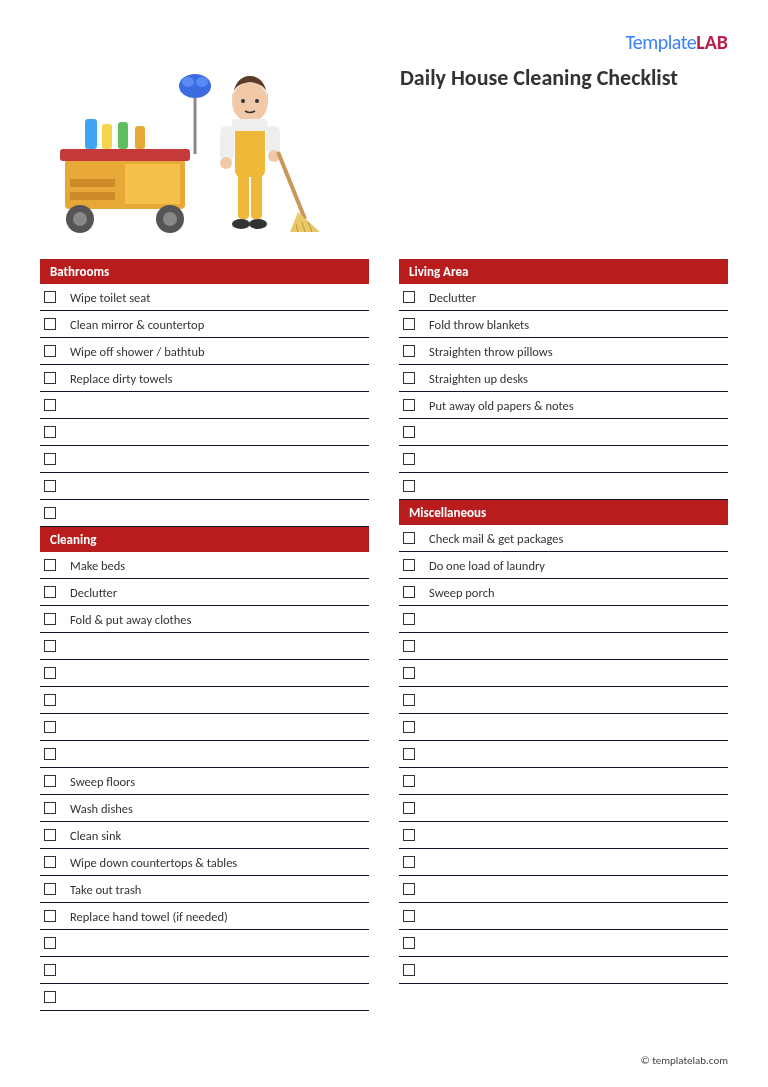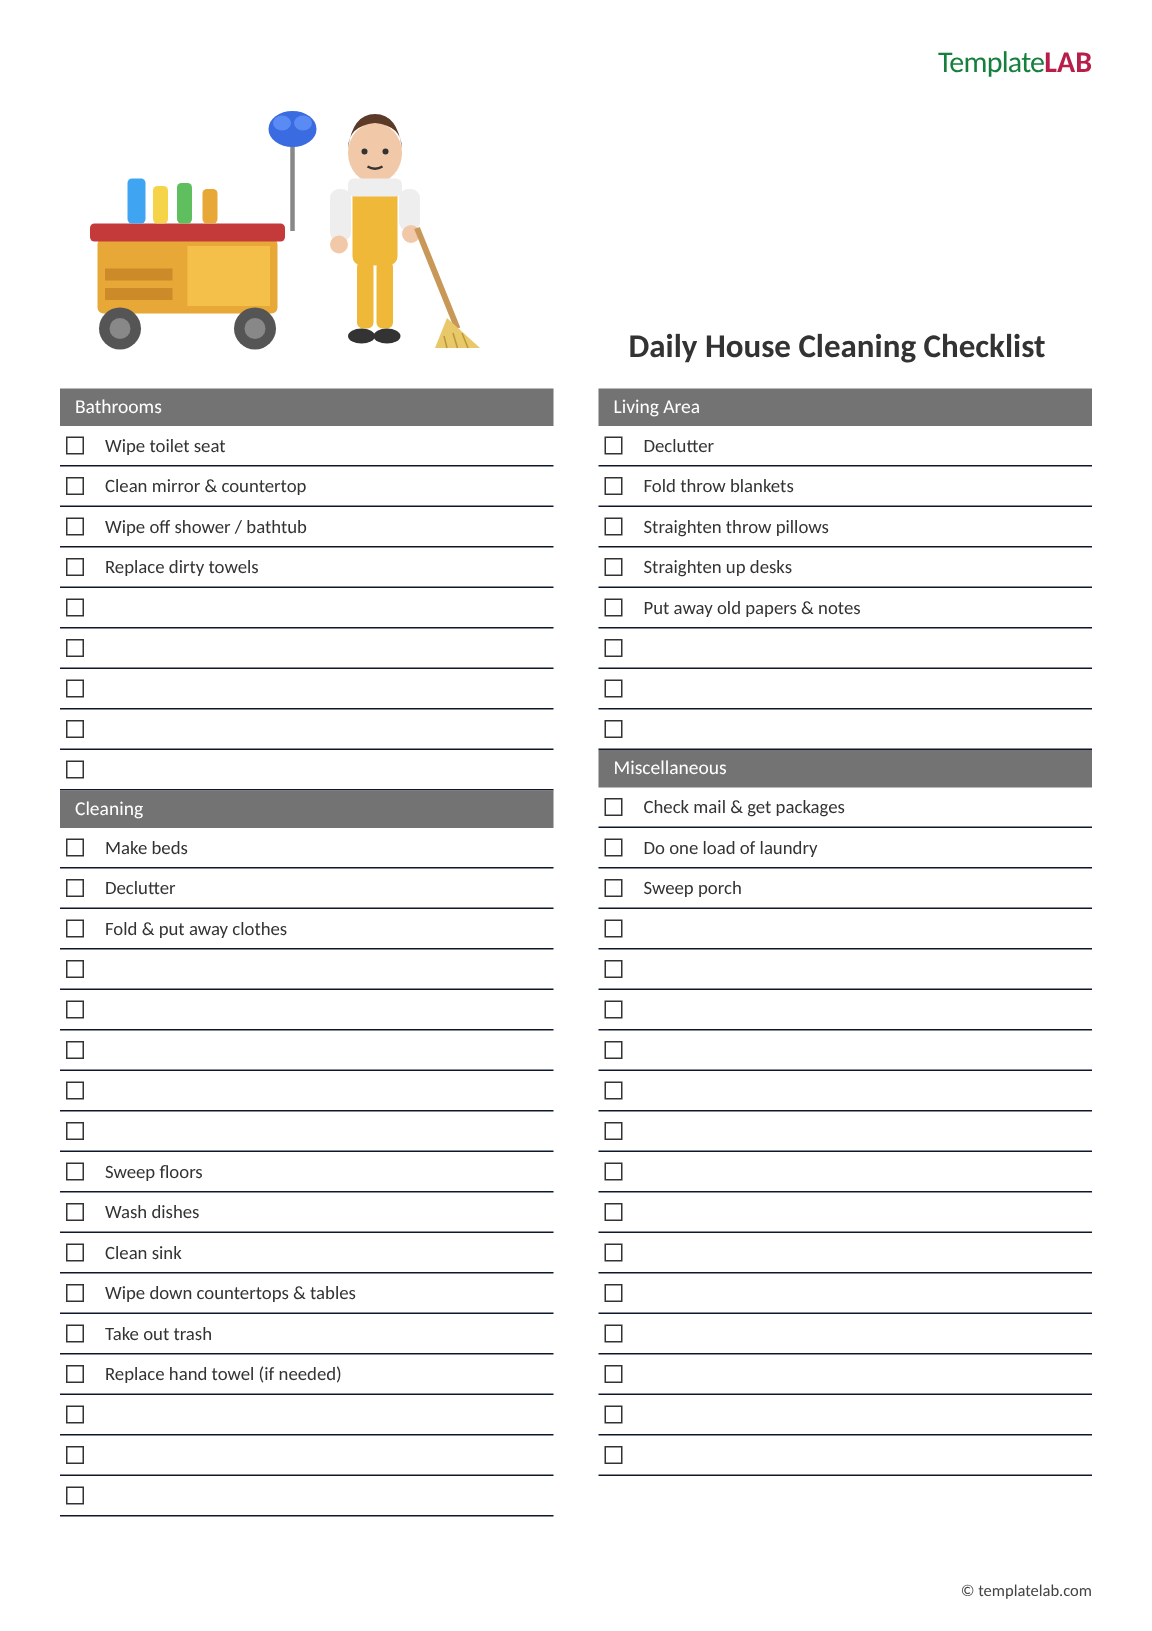--- a/index.html
+++ b/index.html
@@ -7,32 +7,32 @@
   font-family: Calibri, Arial, sans-serif;
   background: #fff;
   width: 768px;
   height: 1087px;
   padding: 30px 40px;
   position: relative;
 }
 .header { text-align: right; margin-bottom: 10px; }
 .created-by { font-size: 7px; letter-spacing: 1px; color: #333; font-weight: bold; }
 .logo { font-size: 20px; font-weight: 300; letter-spacing: -0.5px; }
-.logo .template { color: #15803d; }
+.logo .template { color: #3b82f6; }
 .logo .lab { color: #b81e4a; font-weight: bold; letter-spacing: 0; }
-.top-section { display: flex; align-items: flex-end; margin-bottom: 15px; gap: 19px; }
+.top-section { display: flex; align-items: flex-start; margin-bottom: 15px; }
 .illustration { width: 300px; height: 180px; position: relative; flex-shrink: 0; }
 .title { font-size: 22px; color: #333; margin-left: 60px; }
 .columns { display: flex; gap: 30px; }
 .column { flex: 1; }
 .section { margin-bottom: 0; }
 .section-header {
-  background: #737373;
+  background: #b91c1c;
   color: #fff;
-  font-weight: normal;
+  font-weight: bold;
   font-size: 13px;
   padding: 5px 10px;
 }
 .row {
   display: flex;
   align-items: center;
   border-bottom: 1px solid #0f172a;
   height: 27px;
   padding: 0 4px;
 }

